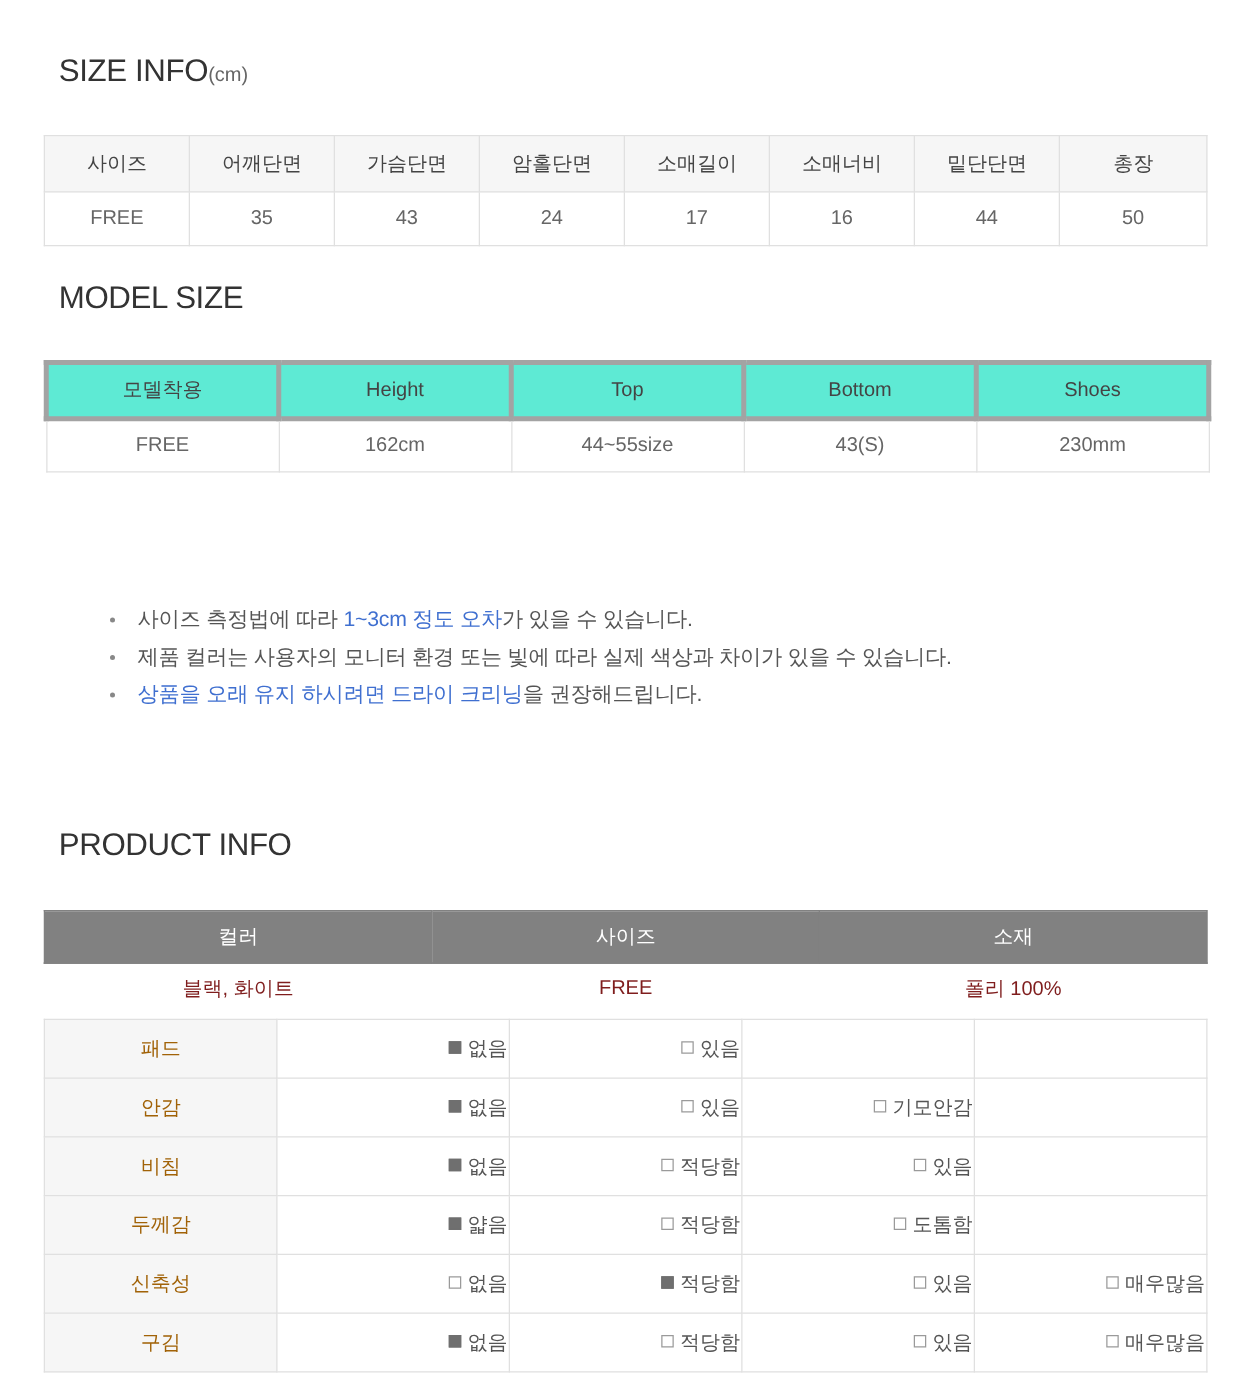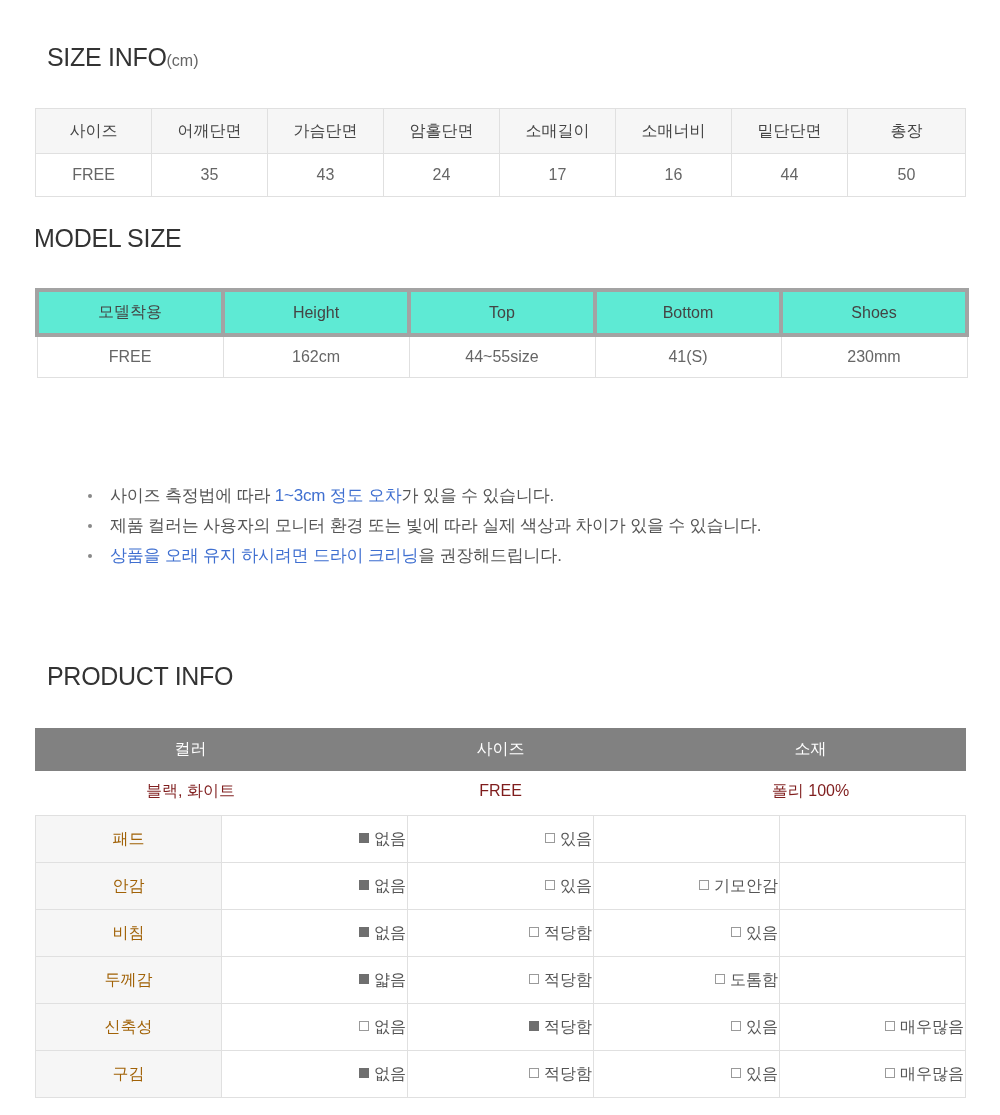--- a/index.html
+++ b/index.html
@@ -128,21 +128,21 @@
   
   #product-info-title {
     left: 47px;
     top: 662px;
   }
   #size-info-title {
     left: 47px;
     top: 43px;
   }
   #model-size-title {
-    left: 34px;
+    left: 47px;
     top: 224px;
   }
 
   #product-head-table {
     left: 35px;
     top: 728px;
     width: 930px;
   }
   #product-head-table th {
     height: 39px;
@@ -263,21 +263,21 @@
         <th>Top</th>
         <th>Bottom</th>
         <th>Shoes</th>
       </tr>
     </thead>
     <tbody>
       <tr>
         <td>FREE</td>
         <td>162cm</td>
         <td>44~55size</td>
-        <td>41(S)</td>
+        <td>43(S)</td>
         <td>230mm</td>
       </tr>
     </tbody>
   </table>
 
   <ul class="notes" id="notes-list">
       <li><span>사이즈 측정법에 따라 </span><span class="hl-blue">1~3cm 정도 오차</span><span>가 있을 수 있습니다.</span></li>
       <li><span>제품 컬러는 사용자의 모니터 환경  또는 빛에 따라 실제 색상과 차이가 있을 수 있습니다.</span></li>
       <li><span class="hl-blue">상품을 오래 유지 하시려면 드라이 크리닝</span><span>을 권장해드립니다.</span></li>
     </ul>

